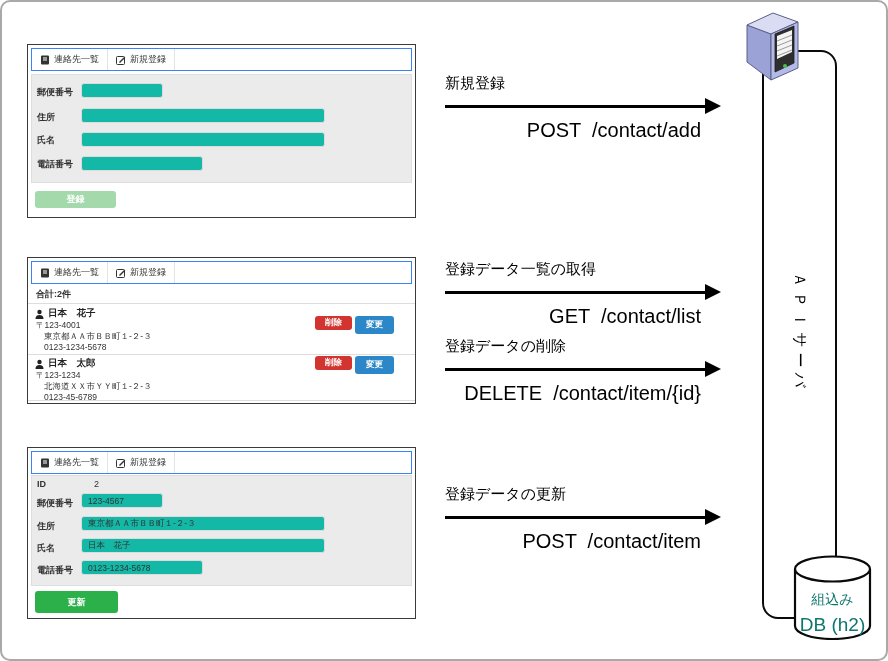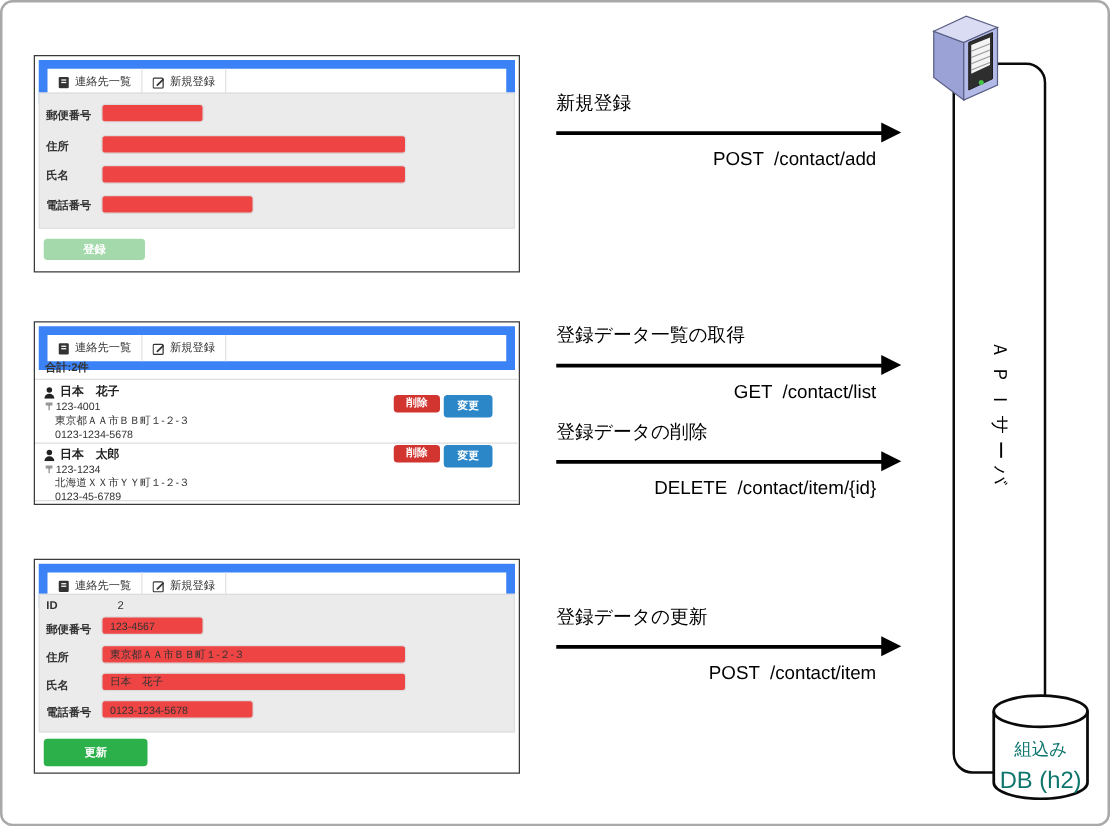--- a/index.html
+++ b/index.html
@@ -9,31 +9,31 @@
     font-family:"Liberation Sans","DejaVu Sans",sans-serif; color:#222;
   }
 
   
   .browser-panel { position:absolute; left:25px; width:389px; background:#fff; border:1.3px solid #3a3a3a; box-sizing:border-box; }
   .panel-1 { top:42px;  height:174px; }
   .panel-2 { top:255px; height:147px; }
   .panel-3 { top:445px; height:172px; }
 
   .mini-navbar { position:absolute; left:3px; right:3px; top:3px; height:21px;
-    background:#fff; border:7px solid #3b82f6; display:flex; align-items:stretch; }
+    background:#fff; border:1px solid #3b82f6; display:flex; align-items:stretch; }
   .nav-item { display:flex; align-items:center; gap:4px; padding:0 8px;
     border-right:1px solid #e3e3e3; font-size:9px; color:#333; cursor:default; }
 
   .form-area { position:absolute; left:3px; right:3px; background:#ebebeb; border:1px solid #dedede; box-sizing:border-box; }
   .fa-1 { top:29px; height:109px; }
   .fa-3 { top:27px; height:111px; }
 
   .f-label { position:absolute; left:9px; font-size:9px; font-weight:bold; color:#333; }
   .f-static { position:absolute; font-size:9px; color:#333; }
-  .f-input { position:absolute; left:53px; height:15px; background:#ef4444; border:1px solid #dcdcdc;
+  .f-input { position:absolute; left:53px; height:15px; background:#14b8a6; border:1px solid #dcdcdc;
     border-radius:3px; font-size:8.5px; padding:0 6px; box-sizing:border-box; color:#333;
     font-family:"Liberation Sans","DejaVu Sans",sans-serif; outline:none; }
   .w-sm { width:82px; } .w-lg { width:244px; } .w-md { width:122px; }
 
   .btn { position:absolute; border:none; border-radius:3px; color:#fff; font-weight:bold;
     display:flex; align-items:center; justify-content:center; cursor:pointer;
     font-family:Liberation Sans, sans-serif; }
   .btn-submit-pale { left:7px; top:146px; width:81px; height:17px; font-size:9px; }
   .btn-submit     { left:7px; top:143px; width:83px; height:22px; font-size:9px; }
   .btn-del { width:37px; height:14px; font-size:8.5px; }
@@ -46,21 +46,21 @@
     font-size:9.5px; font-weight:bold; color:#222; }
   .contact-line { position:absolute; font-size:8.5px; color:#333; }
 
   
   .flow { position:absolute; left:443px; width:276px; }
   .flow-title { font-size:15px; line-height:21px; color:#000; }
   .arrow { position:relative; height:16px; margin-top:5px; }
   .arrow-line { position:absolute; left:0; right:11px; top:6.5px; height:3px; background:#000; }
   .arrow-head { position:absolute; right:0; top:0; width:0; height:0;
     border-left:16px solid #000; border-top:8px solid transparent; border-bottom:8px solid transparent; }
-  .flow-endpoint { margin-top:5px; font-size:15px; color:#000; text-align:right;
+  .flow-endpoint { margin-top:5px; font-size:20px; color:#000; text-align:right;
     padding-right:20px; white-space:pre; }
 
   
   .api-rect { position:absolute; left:760px; top:48px; width:75px; height:569px;
     border:2.5px solid #0a0a0a; border-radius:16px; box-sizing:border-box; z-index:1; }
   .api-label-wrap { position:absolute; left:760px; top:48px; width:75px; height:564px;
     display:flex; align-items:center; justify-content:center; z-index:1; }
   .api-label { transform:rotate(90deg); white-space:nowrap; font-size:15px; letter-spacing:5px; color:#000; }
 
   .server-icon { position:absolute; left:739px; top:6px; z-index:3; }

